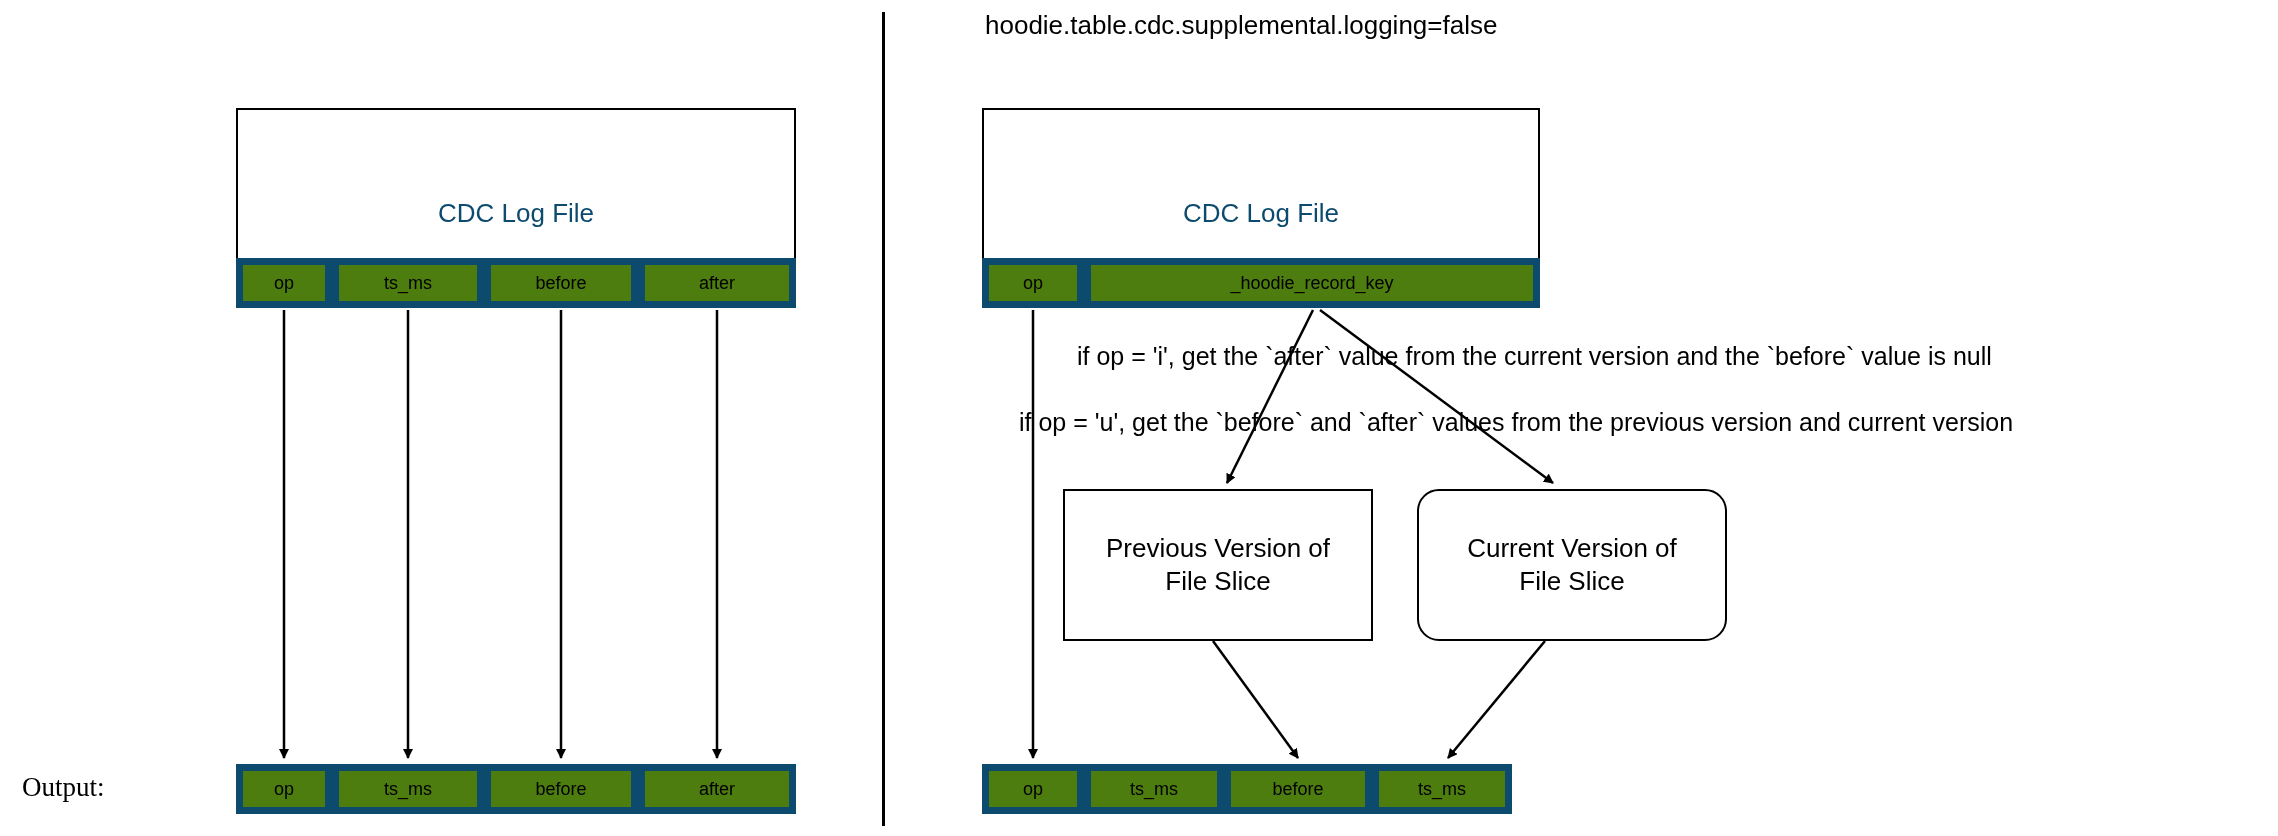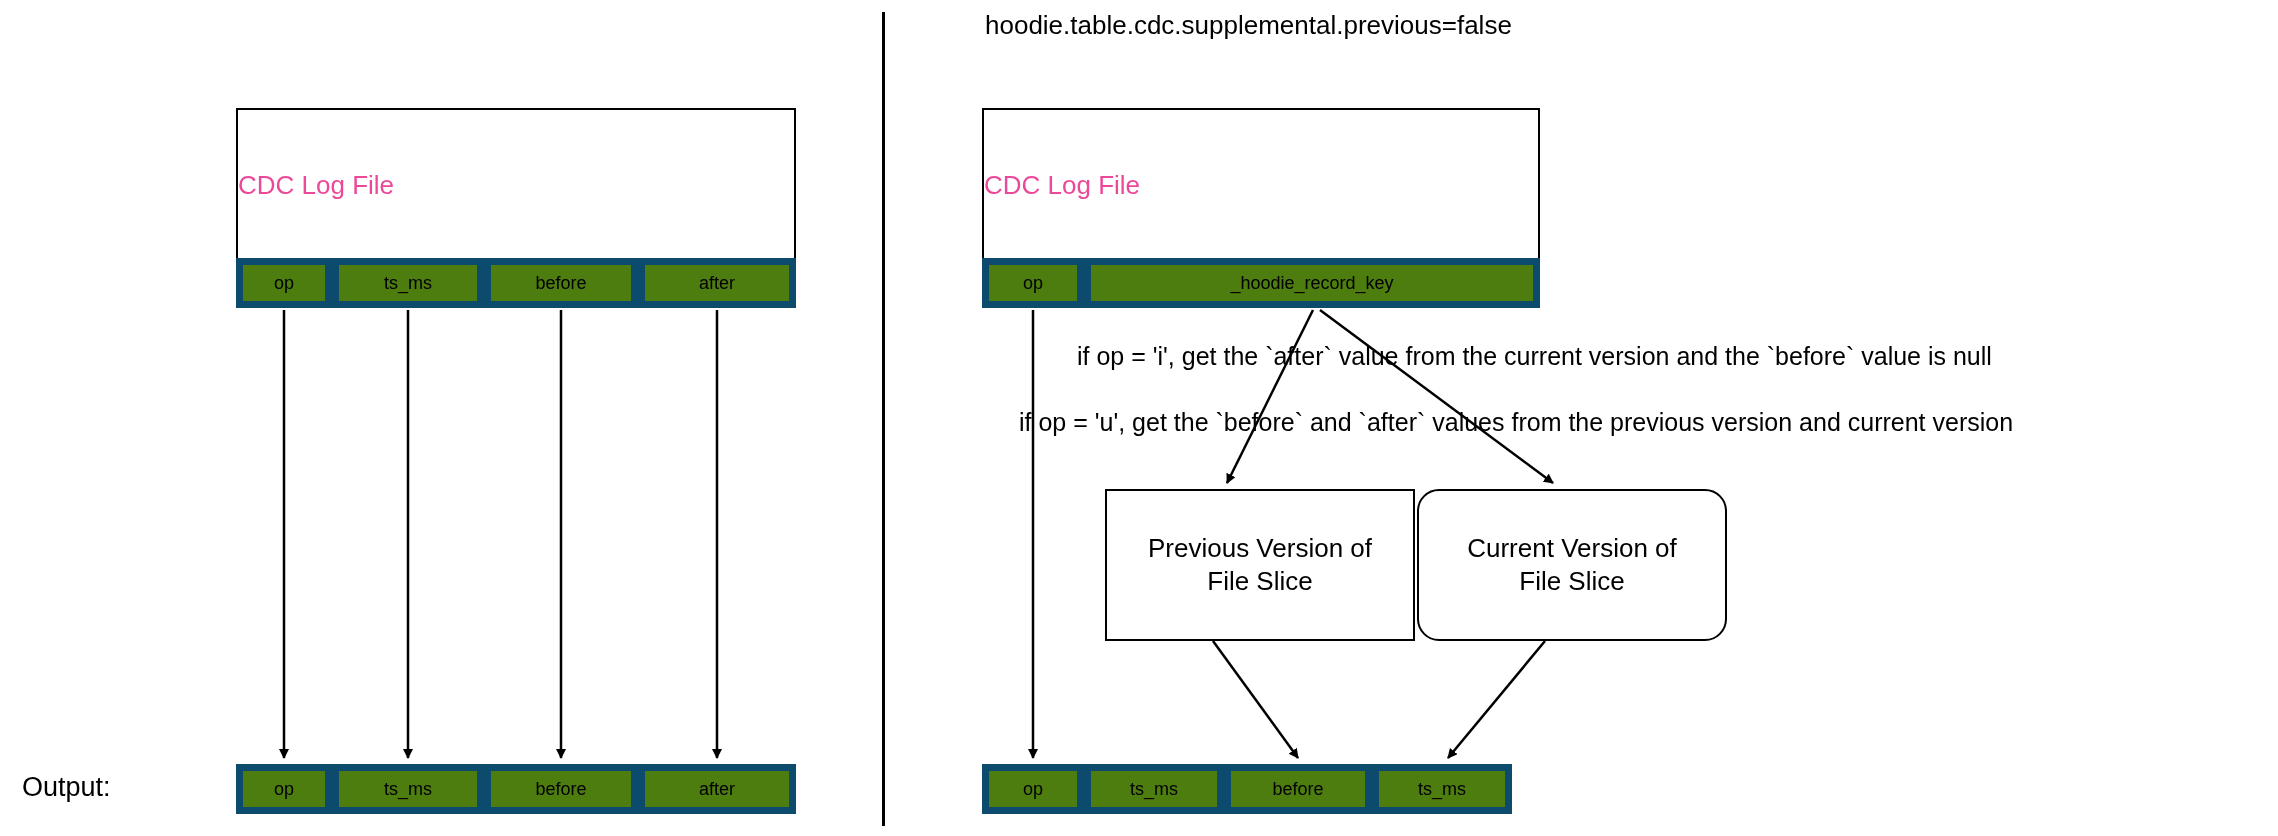--- a/index.html
+++ b/index.html
@@ -41,35 +41,38 @@
     line-height: 33px;
     white-space: nowrap;
     color: #000;
   }
   .output-label {
     position: absolute;
     font-size: 27px;
     line-height: 32px;
     white-space: nowrap;
     color: #000;
+    font-family: Liberation Serif, serif;
   }
   
   .box {
     position: absolute;
     box-sizing: border-box;
     border: 2px solid #000000;
     background: #ffffff;
   }
   .box-title {
     position: absolute;
     left: 0;
     right: 0;
+    text-align: center;
     font-size: 26px;
     line-height: 31px;
-    color: #ec4899;
+    color: #0c4a6e;
+    margin-top: 28px;
   }
   .cell {
     position: absolute;
     box-sizing: border-box;
     border: 7px solid #0c4a6e;
     background: #4d7c0f;
     display: flex;
     align-items: center;
     justify-content: center;
     font-size: 18px;
@@ -94,21 +97,21 @@
   }
 </style>
 </head>
 <body>
 
 <div id="canvas">
 
   <div class="divider" style="left:882px; top:12px; width:3px; height:814px;"></div>
 
 
-  <div class="panel-title" style="left:985px; top:10px;">hoodie.table.cdc.supplemental.previous=false</div>
+  <div class="panel-title" style="left:985px; top:10px;">hoodie.table.cdc.supplemental.logging=false</div>
 
   <div class="box" style="left:236px; top:108px; width:560px; height:152px;">
     <div class="box-title" style="top:60px;">CDC Log File</div>
   </div>
 
   <div class="cell" style="left:236px; top:258px; width:96px; height:50px;">op</div>
   <div class="cell" style="left:332px; top:258px; width:152px; height:50px;">ts_ms</div>
   <div class="cell" style="left:484px; top:258px; width:154px; height:50px;">before</div>
   <div class="cell" style="left:638px; top:258px; width:158px; height:50px;">after</div>
 
@@ -122,21 +125,21 @@
   <div class="box" style="left:982px; top:108px; width:558px; height:152px;">
     <div class="box-title" style="top:60px;">CDC Log File</div>
   </div>
 
   <div class="cell" style="left:982px; top:258px; width:102px; height:50px;">op</div>
   <div class="cell" style="left:1084px; top:258px; width:456px; height:50px;text-align:right;">_hoodie_record_key</div>
 
   <div class="note-line" style="left:1077px; top:340px;">if op = 'i', get the `after` value from the current version and the `before` value is null</div>
   <div class="note-line" style="left:1019px; top:406px;">if op = 'u', get the `before` and `after` values from the previous version and current version</div>
 
-  <div class="slice-box" style="left:1063px; top:489px; width:310px; height:152px;margin-left:42px;">
+  <div class="slice-box" style="left:1063px; top:489px; width:310px; height:152px;">
     <div>
       <span>Previous Version of</span><br>
       <span>File Slice</span>
     </div>
   </div>
 
   <div class="slice-box" style="left:1417px; top:489px; width:310px; height:152px;border-radius:22px;">
     <div>
       <span>Current Version of</span><br>
       <span>File Slice</span>

